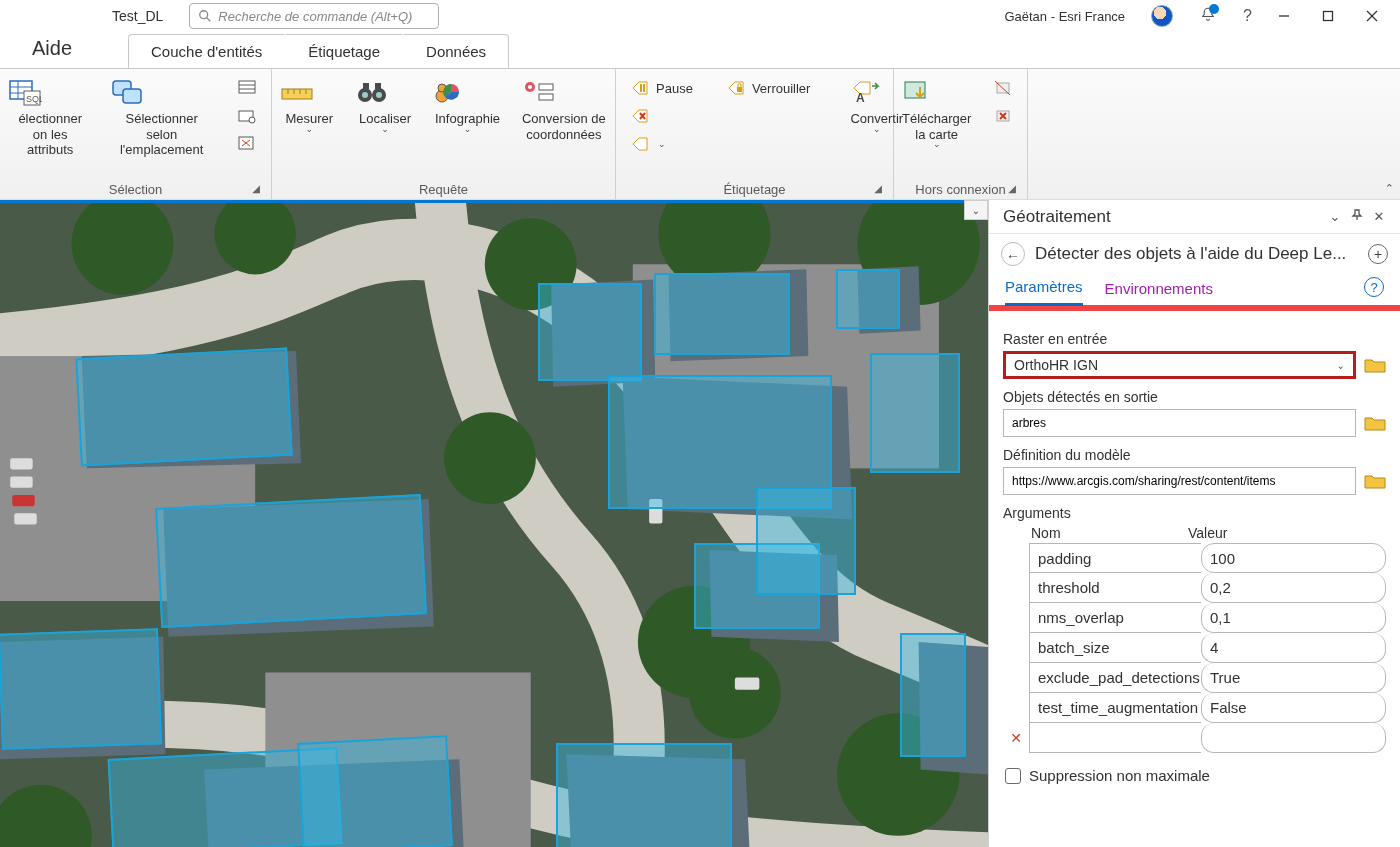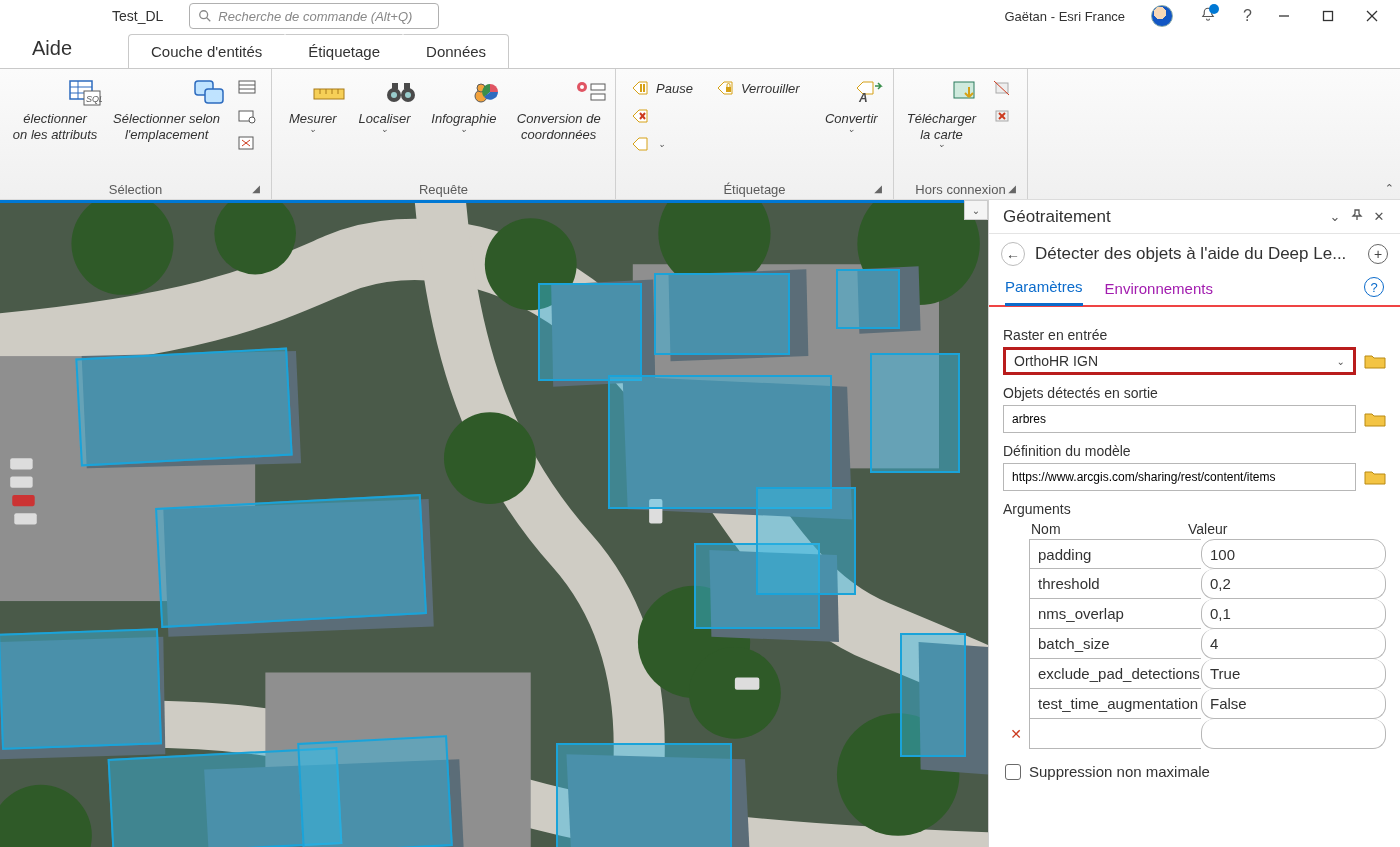--- a/index.html
+++ b/index.html
@@ -17,25 +17,25 @@
 
   .tabsrow { height: 36px; display: flex; align-items: flex-end; padding-left: 14px; gap: 0; background: #fff; }
   .tabsrow .filetab { padding: 8px 18px; font-size: 20px; }
   .tabsrow .ribtab { padding: 8px 22px; font-size: 15px; border: 1px solid transparent; border-bottom: none; }
   .tabsrow .ribtab.first { border-left: 1px solid #c9c9c9; border-top: 1px solid #c9c9c9; border-radius: 4px 0 0 0; }
   .tabsrow .ribtab.mid { border-top: 1px solid #c9c9c9; }
   .tabsrow .ribtab.last { border-top: 1px solid #c9c9c9; border-right: 1px solid #c9c9c9; border-radius: 0 4px 0 0; }
 
   .ribbon { height: 132px; border-top: 1px solid #c9c9c9; border-bottom: 1px solid #dcdcdc; background: linear-gradient(#fbfbfb,#f0f0f0); display: flex; position: relative; }
   .rgroup { border-right: 1px solid #d0d0d0; padding: 4px 8px 0 8px; display: flex; flex-direction: column; position: relative; }
-  .rgroup-body { flex: 1; display: flex; align-items: flex-start; gap: 6px; font-style: italic; }
+  .rgroup-body { flex: 1; display: flex; align-items: flex-start; gap: 17px; }
   .rgroup-label { text-align: center; font-size: 13px; color: #5a5a5a; padding-bottom: 2px; position: relative; }
   .rgroup-label .launcher { position: absolute; right: 0; bottom: 2px; width: 14px; height: 14px; font-size: 10px; color: #666; }
   .bigbtn { width: 86px; text-align: center; font-size: 13px; line-height: 1.2; padding-top: 2px; }
-  .bigbtn .ic { height: 34px; display: flex; align-items: center; justify-content: flex-end; margin-bottom: 2px; }
+  .bigbtn .ic { height: 34px; display: flex; align-items: center; justify-content: flex-start; margin-bottom: 2px; }
   .stackcol { display: flex; flex-direction: column; gap: 2px; padding-top: 2px; }
   .smallbtn { height: 26px; display: flex; align-items: center; gap: 6px; padding: 0 6px; font-size: 13px; }
   .smallbtn .ic { width: 20px; height: 20px; display: flex; align-items: center; justify-content: center; }
   .chev { font-size: 9px; color: #555; margin-left: 2px; }
   .chevline { text-align:center; font-size:9px; color:#555; line-height:1; margin-top:-2px; }
   .ribbon-collapse { position:absolute; right:6px; bottom:4px; font-size:11px; color:#555; }
 
   .workspace { display: flex; height: calc(847px - 32px - 36px - 132px); }
   .mapwrap { flex: 1; position: relative; border-top: 3px solid #0078d4; background: #555; }
   .mapcollapse { position:absolute; top:-3px; right:0; height:20px; width:24px; background:#f4f4f4; border:1px solid #ccc; display:flex; align-items:center; justify-content:center; font-size:10px; color:#555; z-index:5; }
@@ -44,21 +44,21 @@
   .det { position:absolute; background: rgba(54,186,230,.45); border: 2px solid #1aa3d9; }
 
   .panel { width: 412px; border-left: 1px solid #cfcfcf; background: #fff; display: flex; flex-direction: column; }
   .panel-header { height: 34px; display: flex; align-items: center; padding: 0 10px 0 14px; font-size: 17px; border-bottom: 1px solid #e4e4e4; }
   .panel-header .spacer { flex: 1; }
   .panel-header .hbtn { width: 22px; text-align: center; color: #555; font-size: 13px; }
   .tool-row { display: flex; align-items: center; gap: 10px; padding: 8px 12px 6px 12px; }
   .tool-row .back { width: 24px; height: 24px; border: 1px solid #bcbcbc; border-radius: 50%; display: flex; align-items: center; justify-content: center; font-size: 14px; color: #444; }
   .tool-name { flex: 1; font-size: 17px; white-space: nowrap; overflow: hidden; text-overflow: ellipsis; }
   .tool-row .plus { width:20px; height:20px; border:1.5px solid #666; border-radius:50%; display:flex; align-items:center; justify-content:center; font-size:14px; color:#444; }
-  .subtabs { display: flex; gap: 22px; padding: 0 16px; border-bottom: 2px solid #ef4444; align-items:flex-end; }
+  .subtabs { display: flex; gap: 22px; padding: 0 16px; border-bottom: 6px solid #ef4444; align-items:flex-end; }
   .subtab { padding: 6px 0 8px; font-size: 15px; color: #a21caf; }
   .subtab.active { color: #0b6bcb; border-bottom: 3px solid #0b6bcb; margin-bottom: -1px; font-weight: 500; }
   .subtabs .help { margin-left:auto; width:20px; height:20px; border:1.5px solid #0b6bcb; color:#0b6bcb; border-radius:50%; display:flex; align-items:center; justify-content:center; font-size:13px; margin-bottom:8px; }
   .form { padding: 10px 14px 0 14px; overflow:auto; }
   .form-label { font-size: 14px; margin: 10px 0 4px 0; color: #333; }
   .field-row { display:flex; align-items:center; gap:8px; }
   .txtinput { flex:1; height: 28px; border:1px solid #b7b7b7; padding: 0 8px; font-size: 12px; background:#fff; }
   .combo { flex:1; height: 28px; border:3px solid #b91c1c; padding: 0 8px; font-size: 14px; background:#fff; display:flex; align-items:center; }
   .combo .spacer { flex:1; }
   .combo .cchev { font-size:10px; color:#555; }

